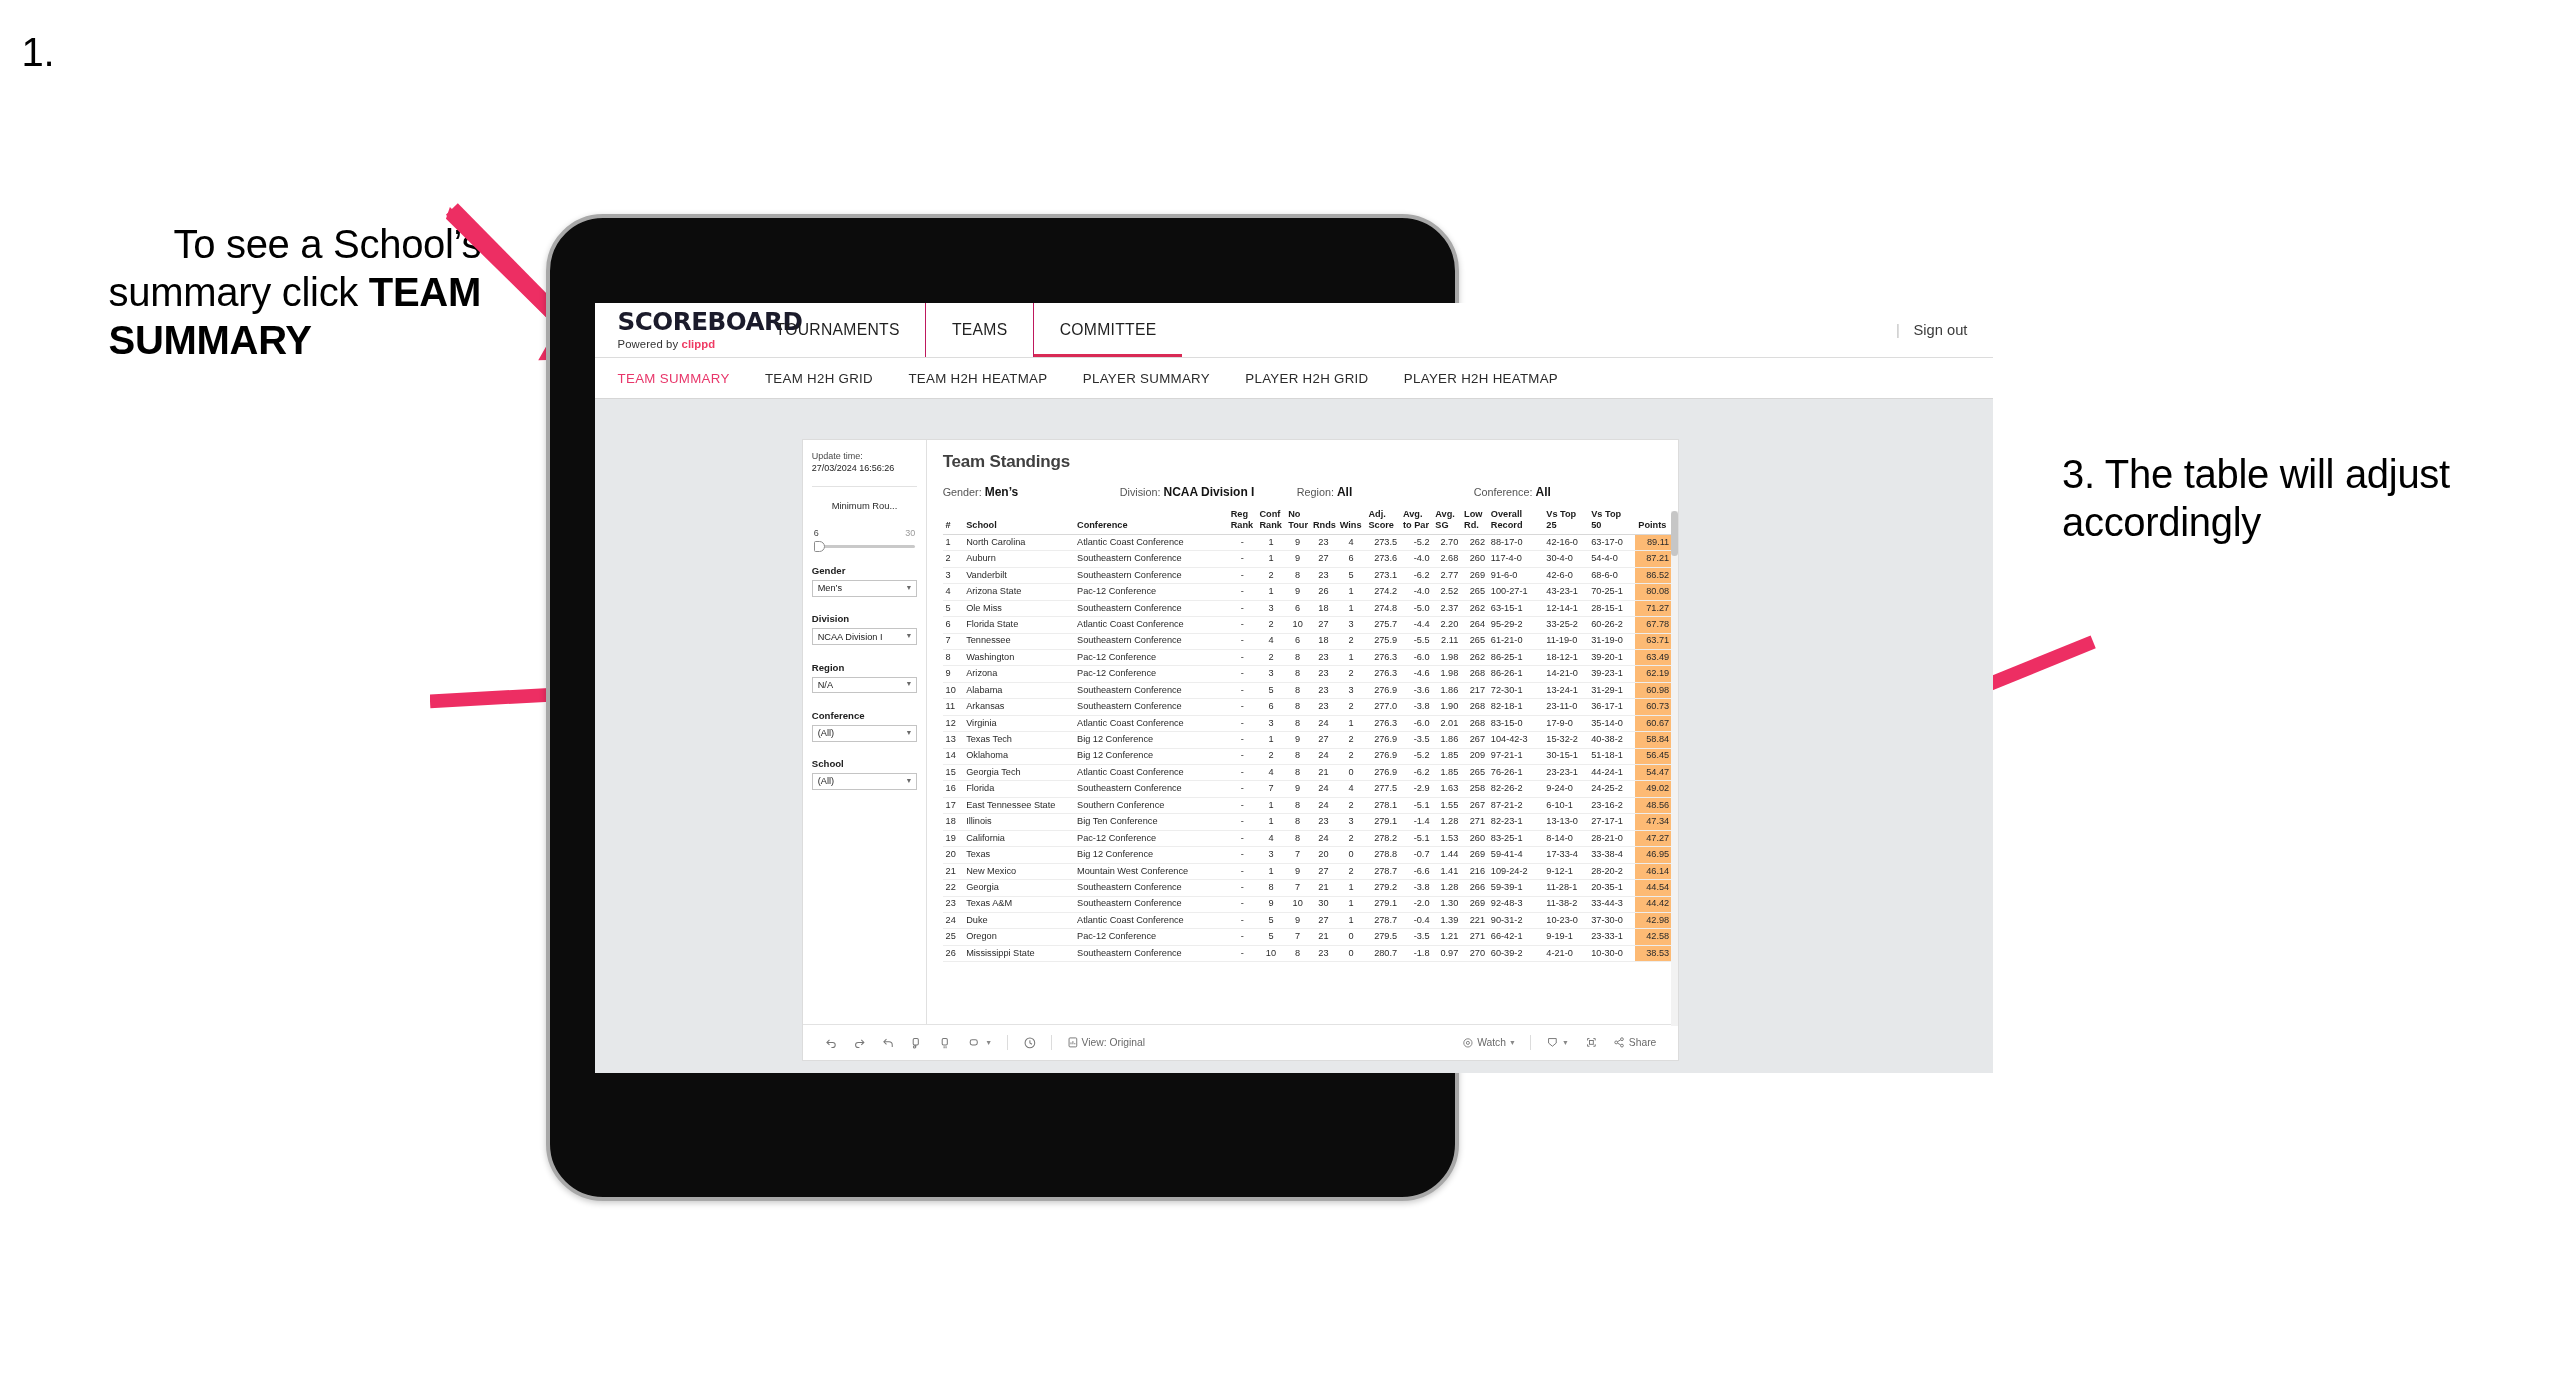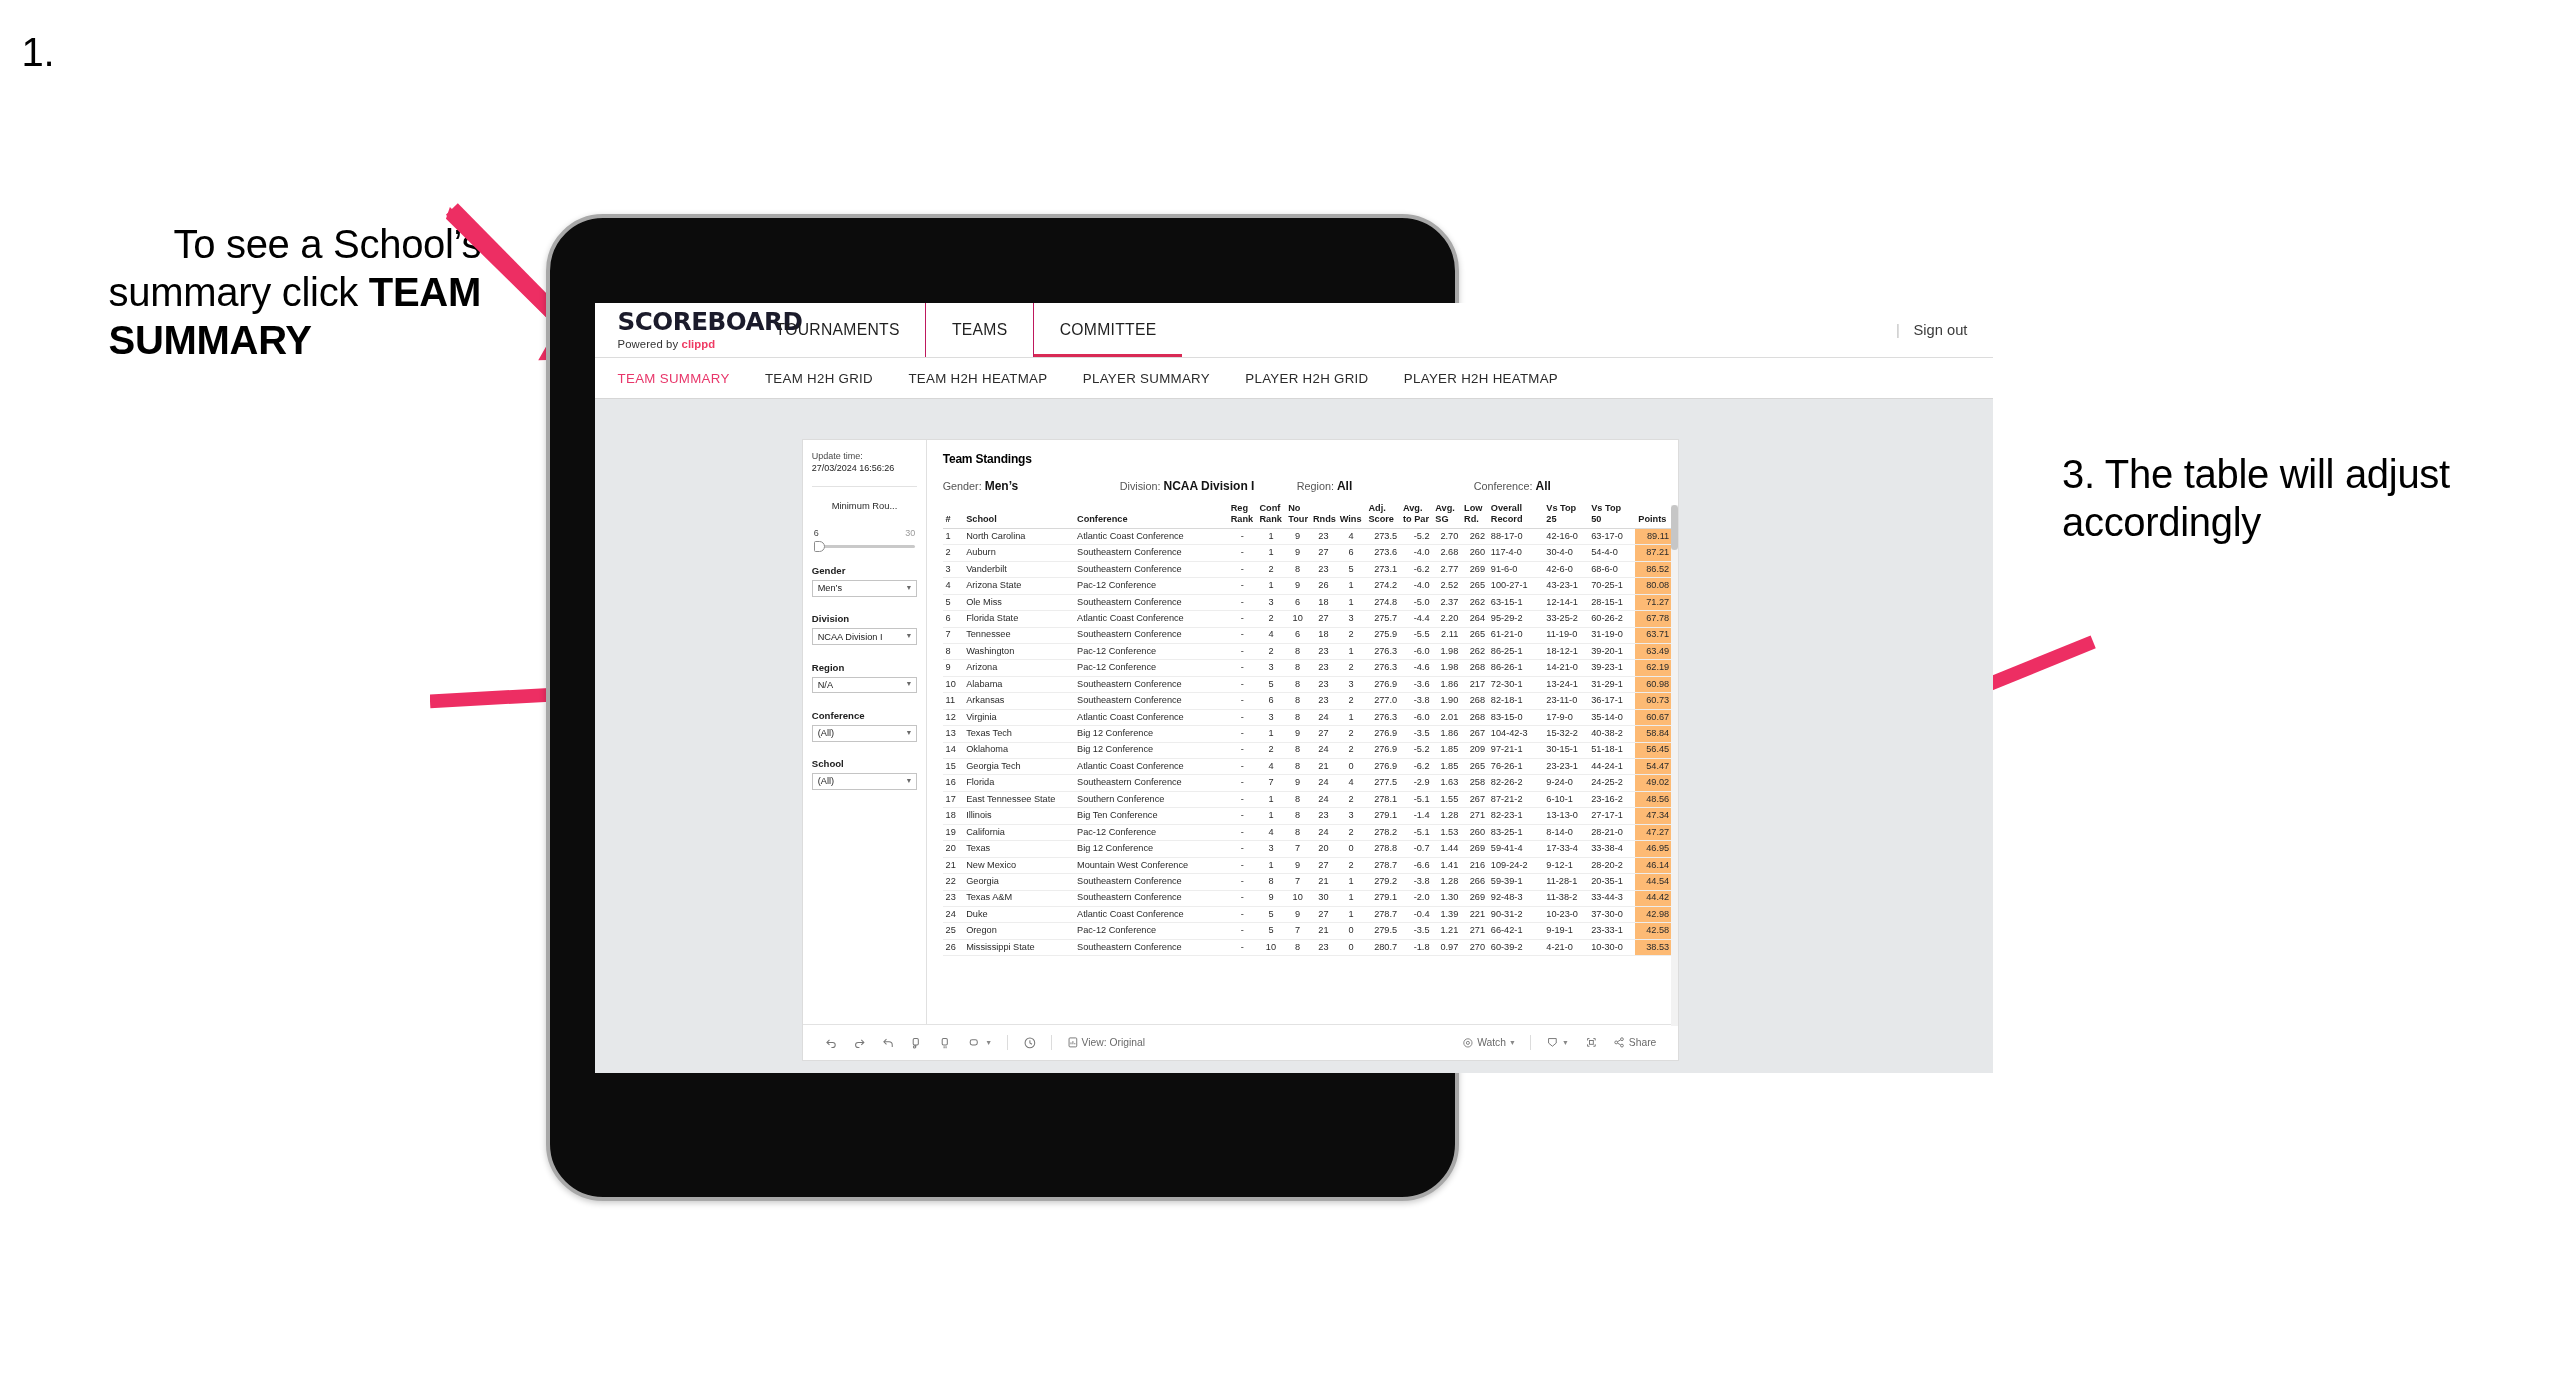--- a/index.html
+++ b/index.html
@@ -121,21 +121,21 @@
   .fsel {
     height: 16.7px; border:1px solid #c4c4c4; background:#fff;
     display:flex; align-items:center; justify-content:space-between;
     padding: 0 3.9px 0 4.9px; font-size: 9.2px; color:#222; cursor:pointer;
   }
   .fsel .caret { color:#6a6a6a; font-size: 6.9px; transform: translateY(-1px); }
 
   
   .vmain { flex:1; min-width:0; display:flex; flex-direction:column; }
   .vhead { padding: 11.8px 15.7px 0 15.7px; }
-  .vtitle { font-size: 12px; font-weight:700; color:#000000; letter-spacing:-0.2px; }
+  .vtitle { font-size: 17px; font-weight:700; color:#404040; letter-spacing:-0.2px; }
   .vfilters { display:flex; margin-top: 12.8px; font-size: 10.8px; color:#3c3c3c; padding-bottom: 10.8px; }
   .vfilters .fitem { width: 177px; }
   .vfilters .fitem .k { color:#555; }
   .vfilters .fitem .v { color:#141414; font-weight:700; font-size: 12px; }
 
   
   .tablewrap { position:relative; flex:1; min-height:0; padding: 0 5.9px 0 15.7px; }
   table.standings { width:100%; border-collapse:collapse; table-layout:fixed; }
   table.standings th {
     font-size: 9.2px; color:#1c1c1c; font-weight:700; text-align:left;

